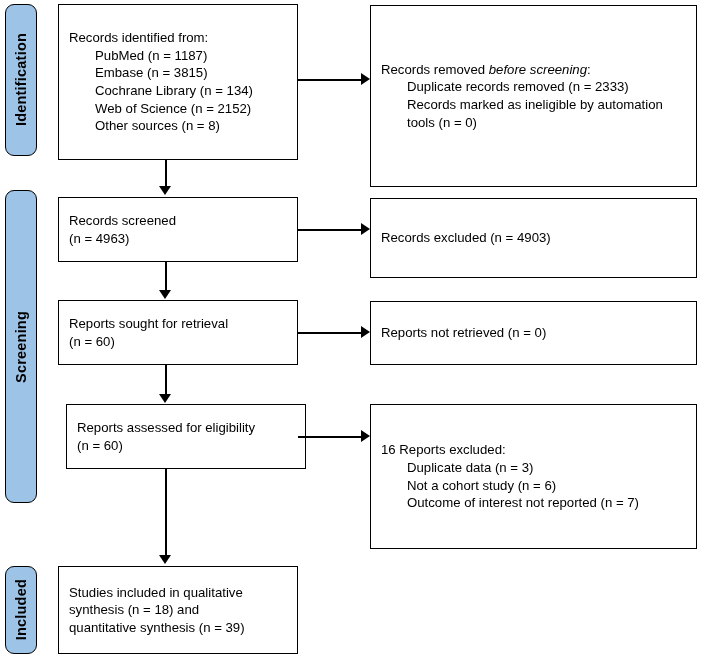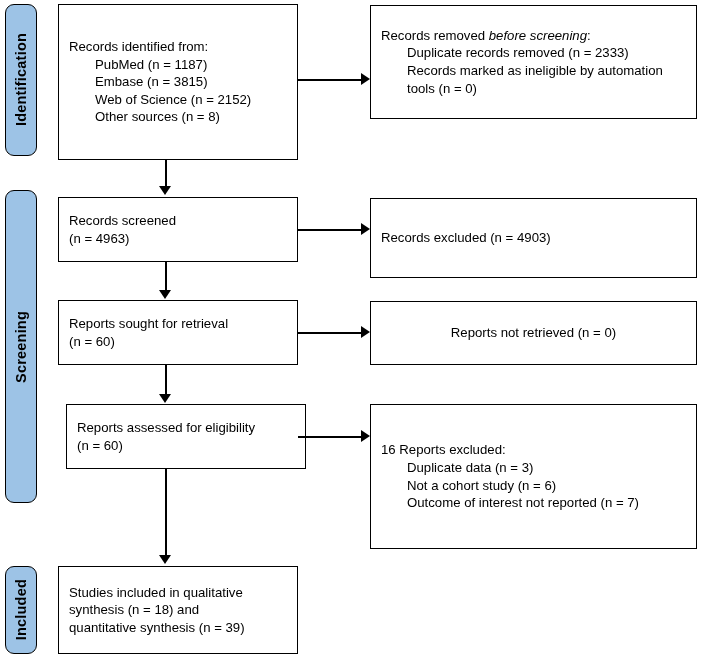--- a/index.html
+++ b/index.html
@@ -100,26 +100,27 @@
 
   <div class="stage-band" style="left:5px; top:566px; width:32px; height:88px;">
     <span class="stage-label">Included</span>
   </div>
 
   <div class="fbox" style="left:58px; top:4px; width:240px; height:156px;">
     <div class="fbox-inner">
       <div class="fline">Records identified from:</div>
       <div class="fline indent">PubMed (n = 1187)</div>
       <div class="fline indent">Embase (n = 3815)</div>
+      <div class="fline indent">Cochrane Library (n = 134)</div>
       <div class="fline indent">Web of Science (n = 2152)</div>
       <div class="fline indent">Other sources (n = 8)</div>
     </div>
   </div>
 
-  <div class="fbox" style="left:370px; top:5px; width:327px; height:114px;">
+  <div class="fbox" style="left:370px; top:5px; width:327px; height:182px;">
     <div class="fbox-inner">
       <div class="fline"><span>Records removed </span><em>before screening</em><span>:</span></div>
       <div class="fline indent">Duplicate records removed (n = 2333)</div>
       <div class="fline indent">Records marked as ineligible by automation</div>
       <div class="fline indent" style="padding-left:26px;">tools (n = 0)</div>
     </div>
   </div>
 
   <div class="hline" style="left:298px; top:79px; width:64px;"></div>
   <div class="arrow-right" style="left:361px; top:73px;"></div>
@@ -146,21 +147,21 @@
   <div class="vline" style="left:165px; top:262px; width:1.8px; height:30px;"></div>
   <div class="arrow-down" style="left:159px; top:290px;"></div>
 
   <div class="fbox" style="left:58px; top:300px; width:240px; height:65px;">
     <div class="fbox-inner">
       <div class="fline">Reports sought for retrieval</div>
       <div class="fline">(n = 60)</div>
     </div>
   </div>
 
-  <div class="fbox" style="left:370px; top:301px; width:327px; height:64px;text-align:center;">
+  <div class="fbox" style="left:370px; top:301px; width:327px; height:64px;">
     <div class="fbox-inner">
       <div class="fline">Reports not retrieved (n = 0)</div>
     </div>
   </div>
 
   <div class="hline" style="left:298px; top:332px; width:64px;"></div>
   <div class="arrow-right" style="left:361px; top:326px;"></div>
 
   <div class="vline" style="left:165px; top:365px; width:1.8px; height:31px;"></div>
   <div class="arrow-down" style="left:159px; top:394px;"></div>

